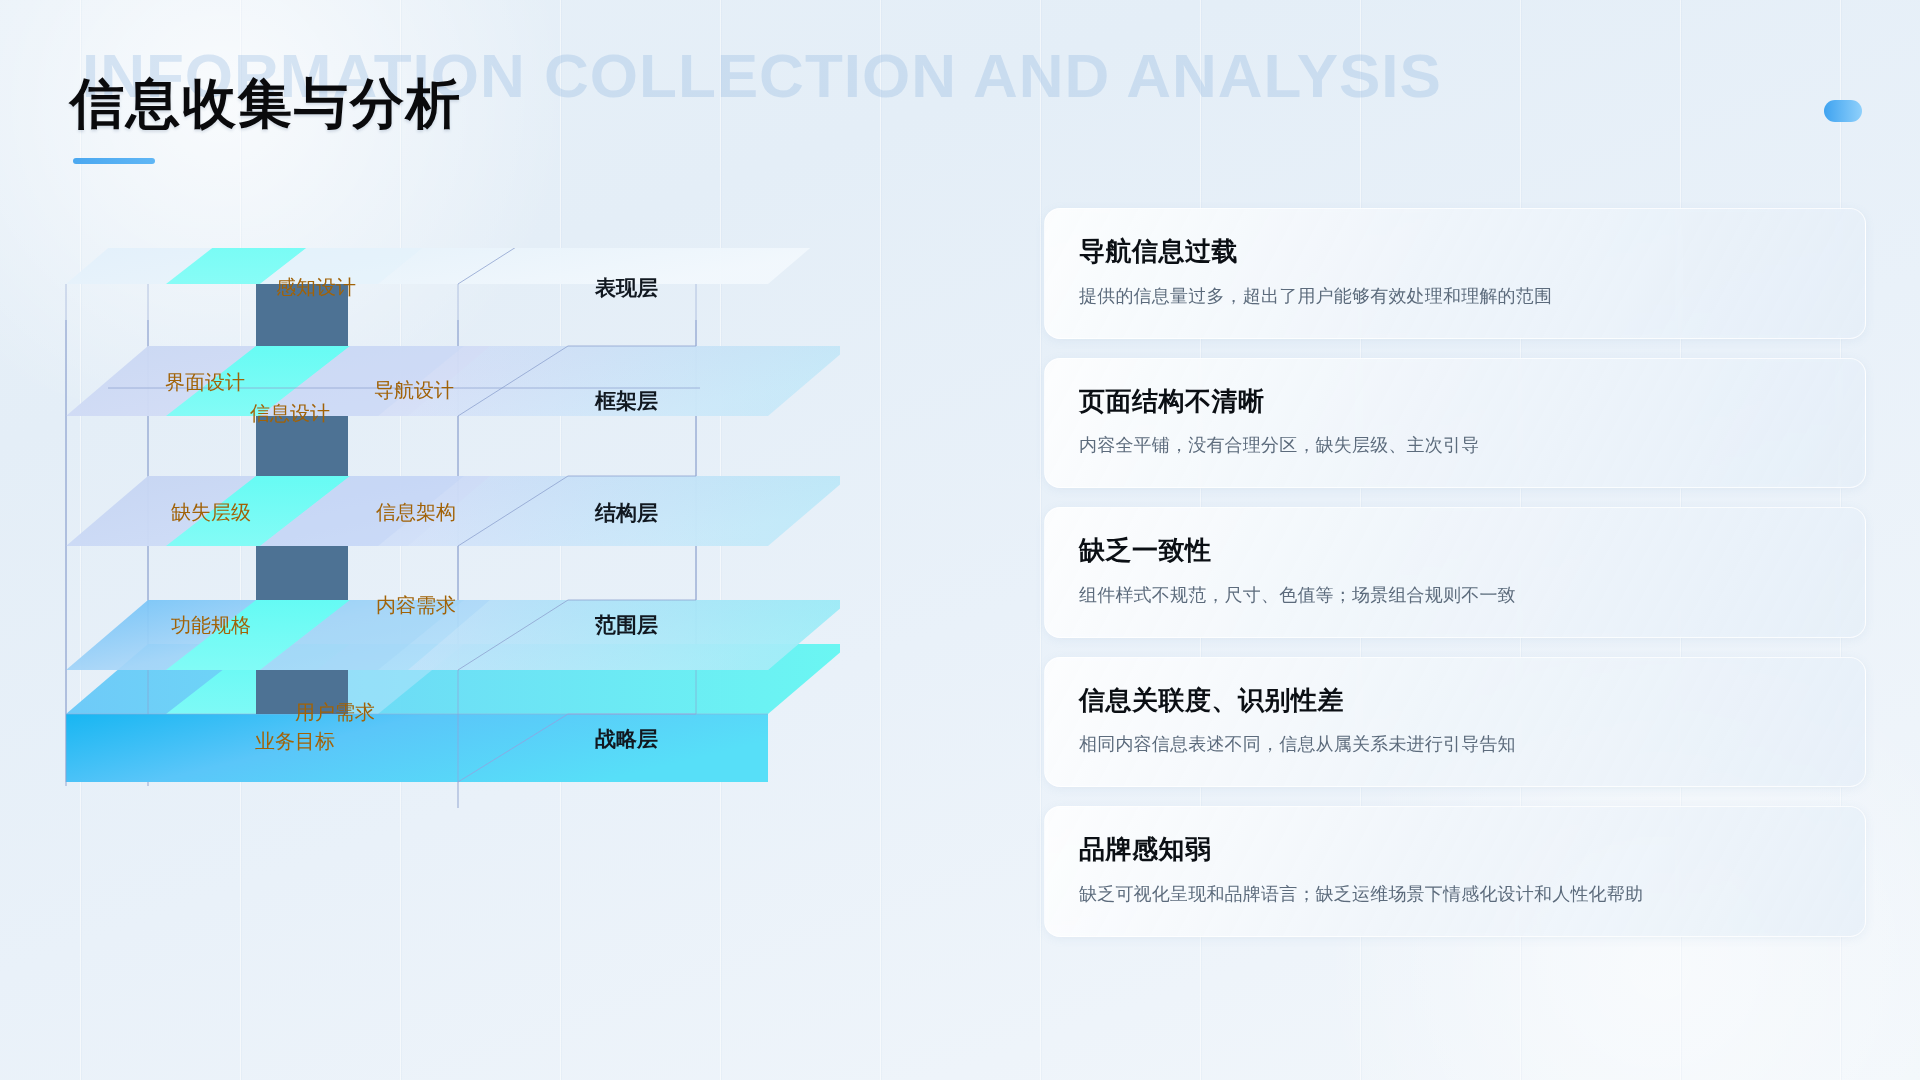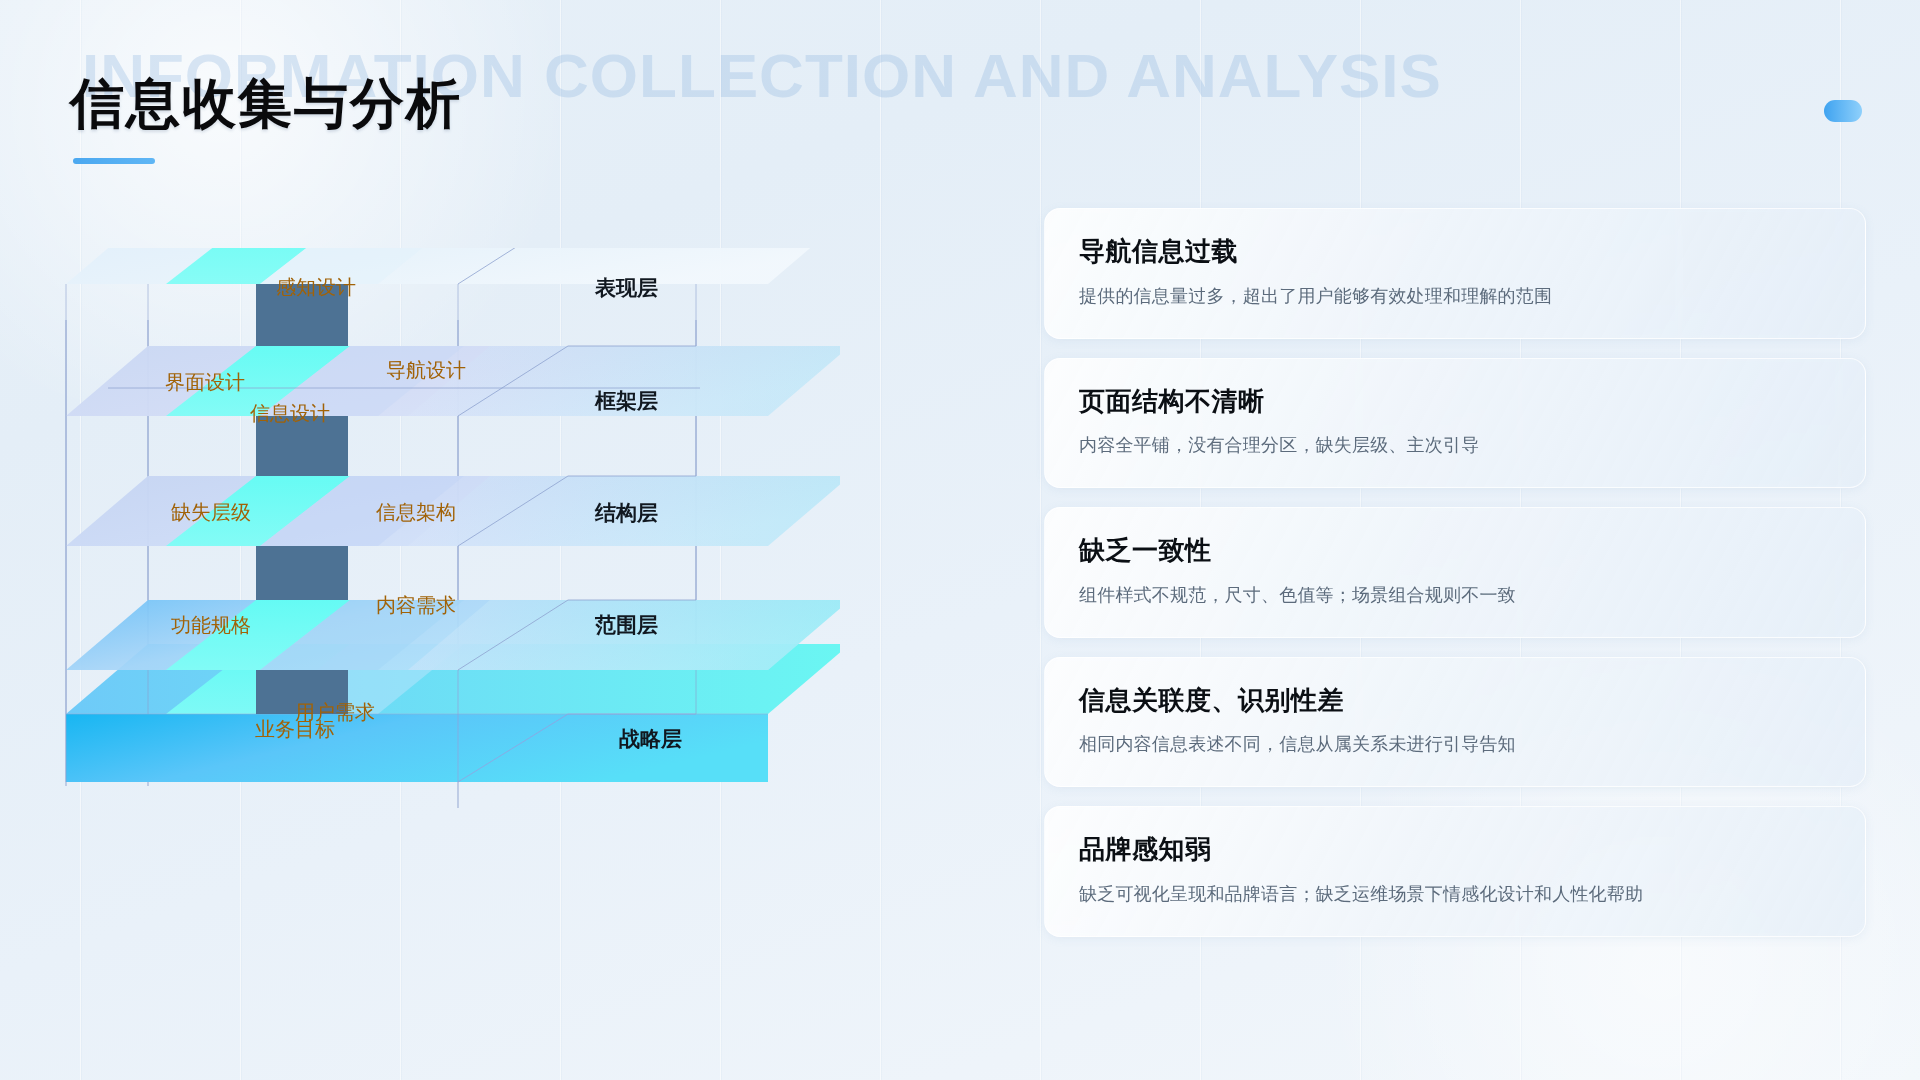--- a/index.html
+++ b/index.html
@@ -248,35 +248,35 @@
       <line x1="636" y1="168" x2="636" y2="228"></line>
       <line x1="636" y1="298" x2="636" y2="352"></line>
       <line x1="636" y1="422" x2="636" y2="466"></line>
     </g>
   </svg>
 
   <span class="dlabel" style="left:216px; top:26px;">感知设计</span>
   <span class="dlayer" style="left:535px; top:26px;">表现层</span>
 
   <span class="dlabel" style="left:105px; top:121px;">界面设计</span>
-  <span class="dlabel" style="left:314px; top:109px;margin-left:12px;">导航设计</span>
+  <span class="dlabel" style="left:314px; top:129px;">导航设计</span>
   <span class="dlabel" style="left:190px; top:152px;">信息设计</span>
   <span class="dlayer" style="left:535px; top:139px;">框架层</span>
 
   <span class="dlabel" style="left:111px; top:251px;">缺失层级</span>
   <span class="dlabel" style="left:316px; top:251px;text-align:center;">信息架构</span>
   <span class="dlayer" style="left:535px; top:251px;">结构层</span>
 
   <span class="dlabel" style="left:111px; top:364px;">功能规格</span>
   <span class="dlabel" style="left:316px; top:344px;">内容需求</span>
   <span class="dlayer" style="left:535px; top:363px;">范围层</span>
 
   <span class="dlabel" style="left:235px; top:451px;">用户需求</span>
-  <span class="dlabel" style="left:195px; top:468px;">业务目标</span>
-  <span class="dlayer" style="left:535px; top:477px;margin-left:24px;">战略层</span>
+  <span class="dlabel" style="left:195px; top:480px;">业务目标</span>
+  <span class="dlayer" style="left:535px; top:477px;">战略层</span>
 </div>
 
 <div class="cards">
 
   <div class="card">
     <div class="card-title">导航信息过载</div>
     <div class="card-desc">提供的信息量过多，超出了用户能够有效处理和理解的范围</div>
   </div>
 
   <div class="card">

